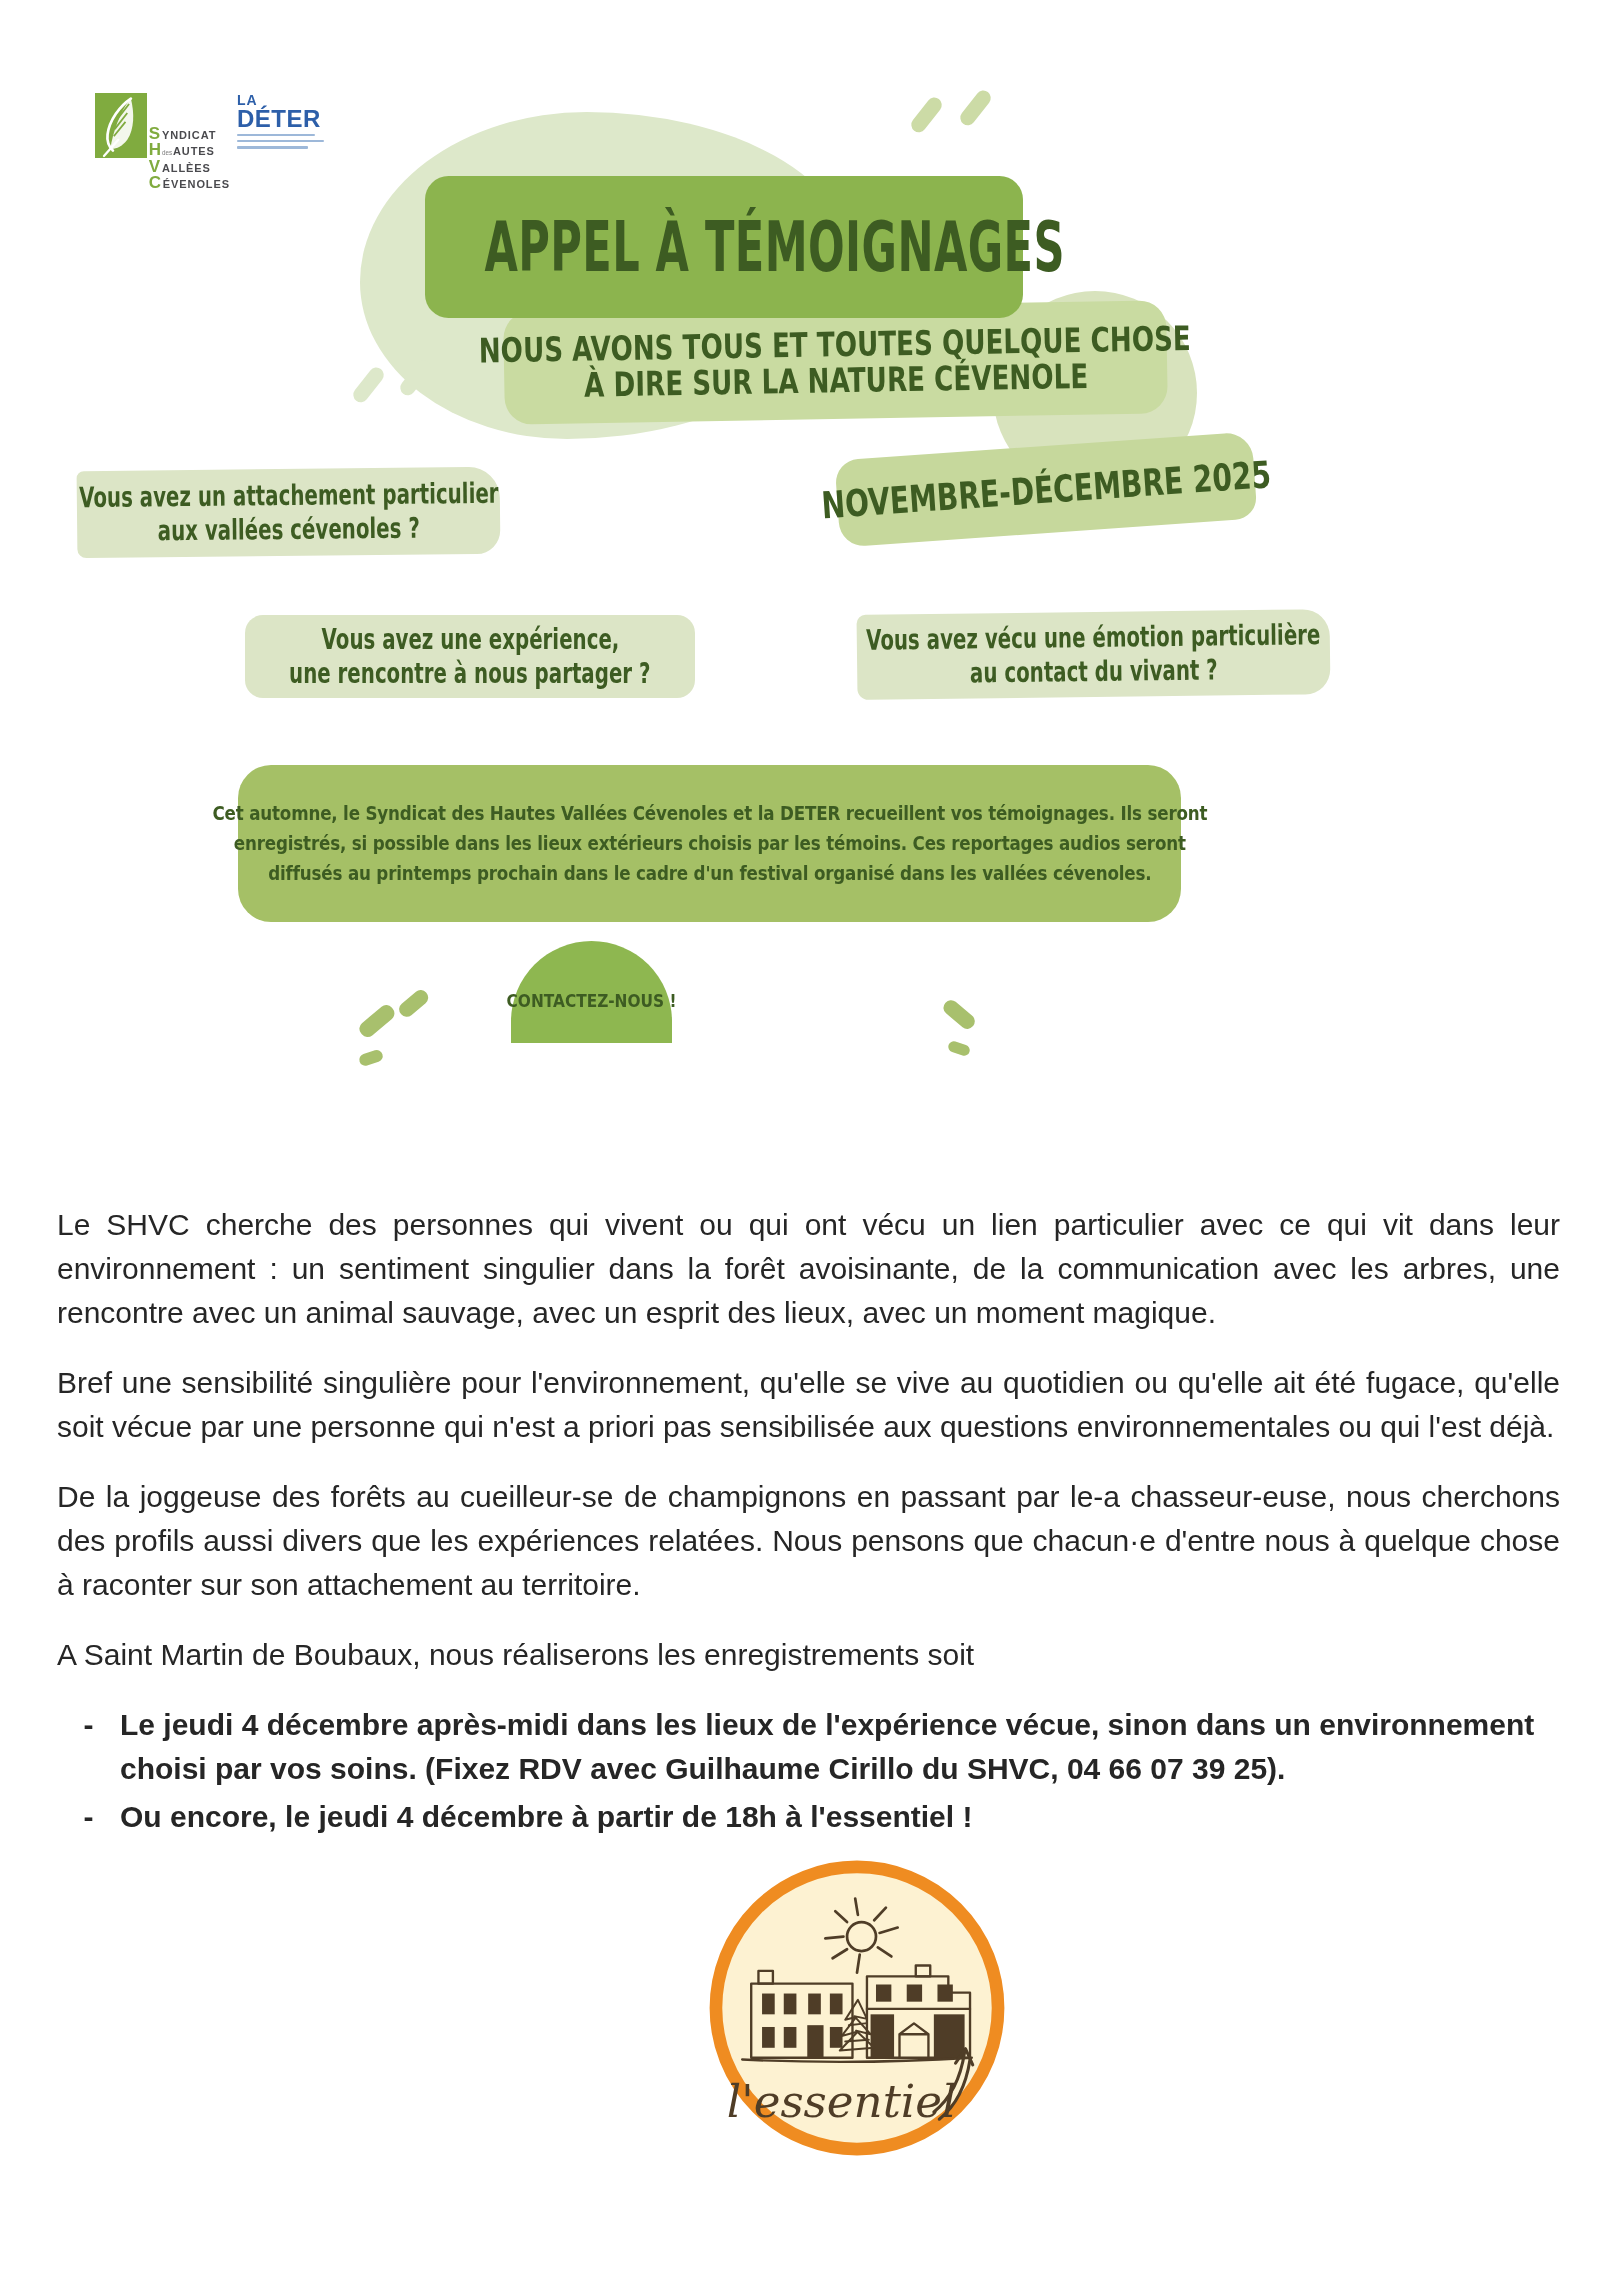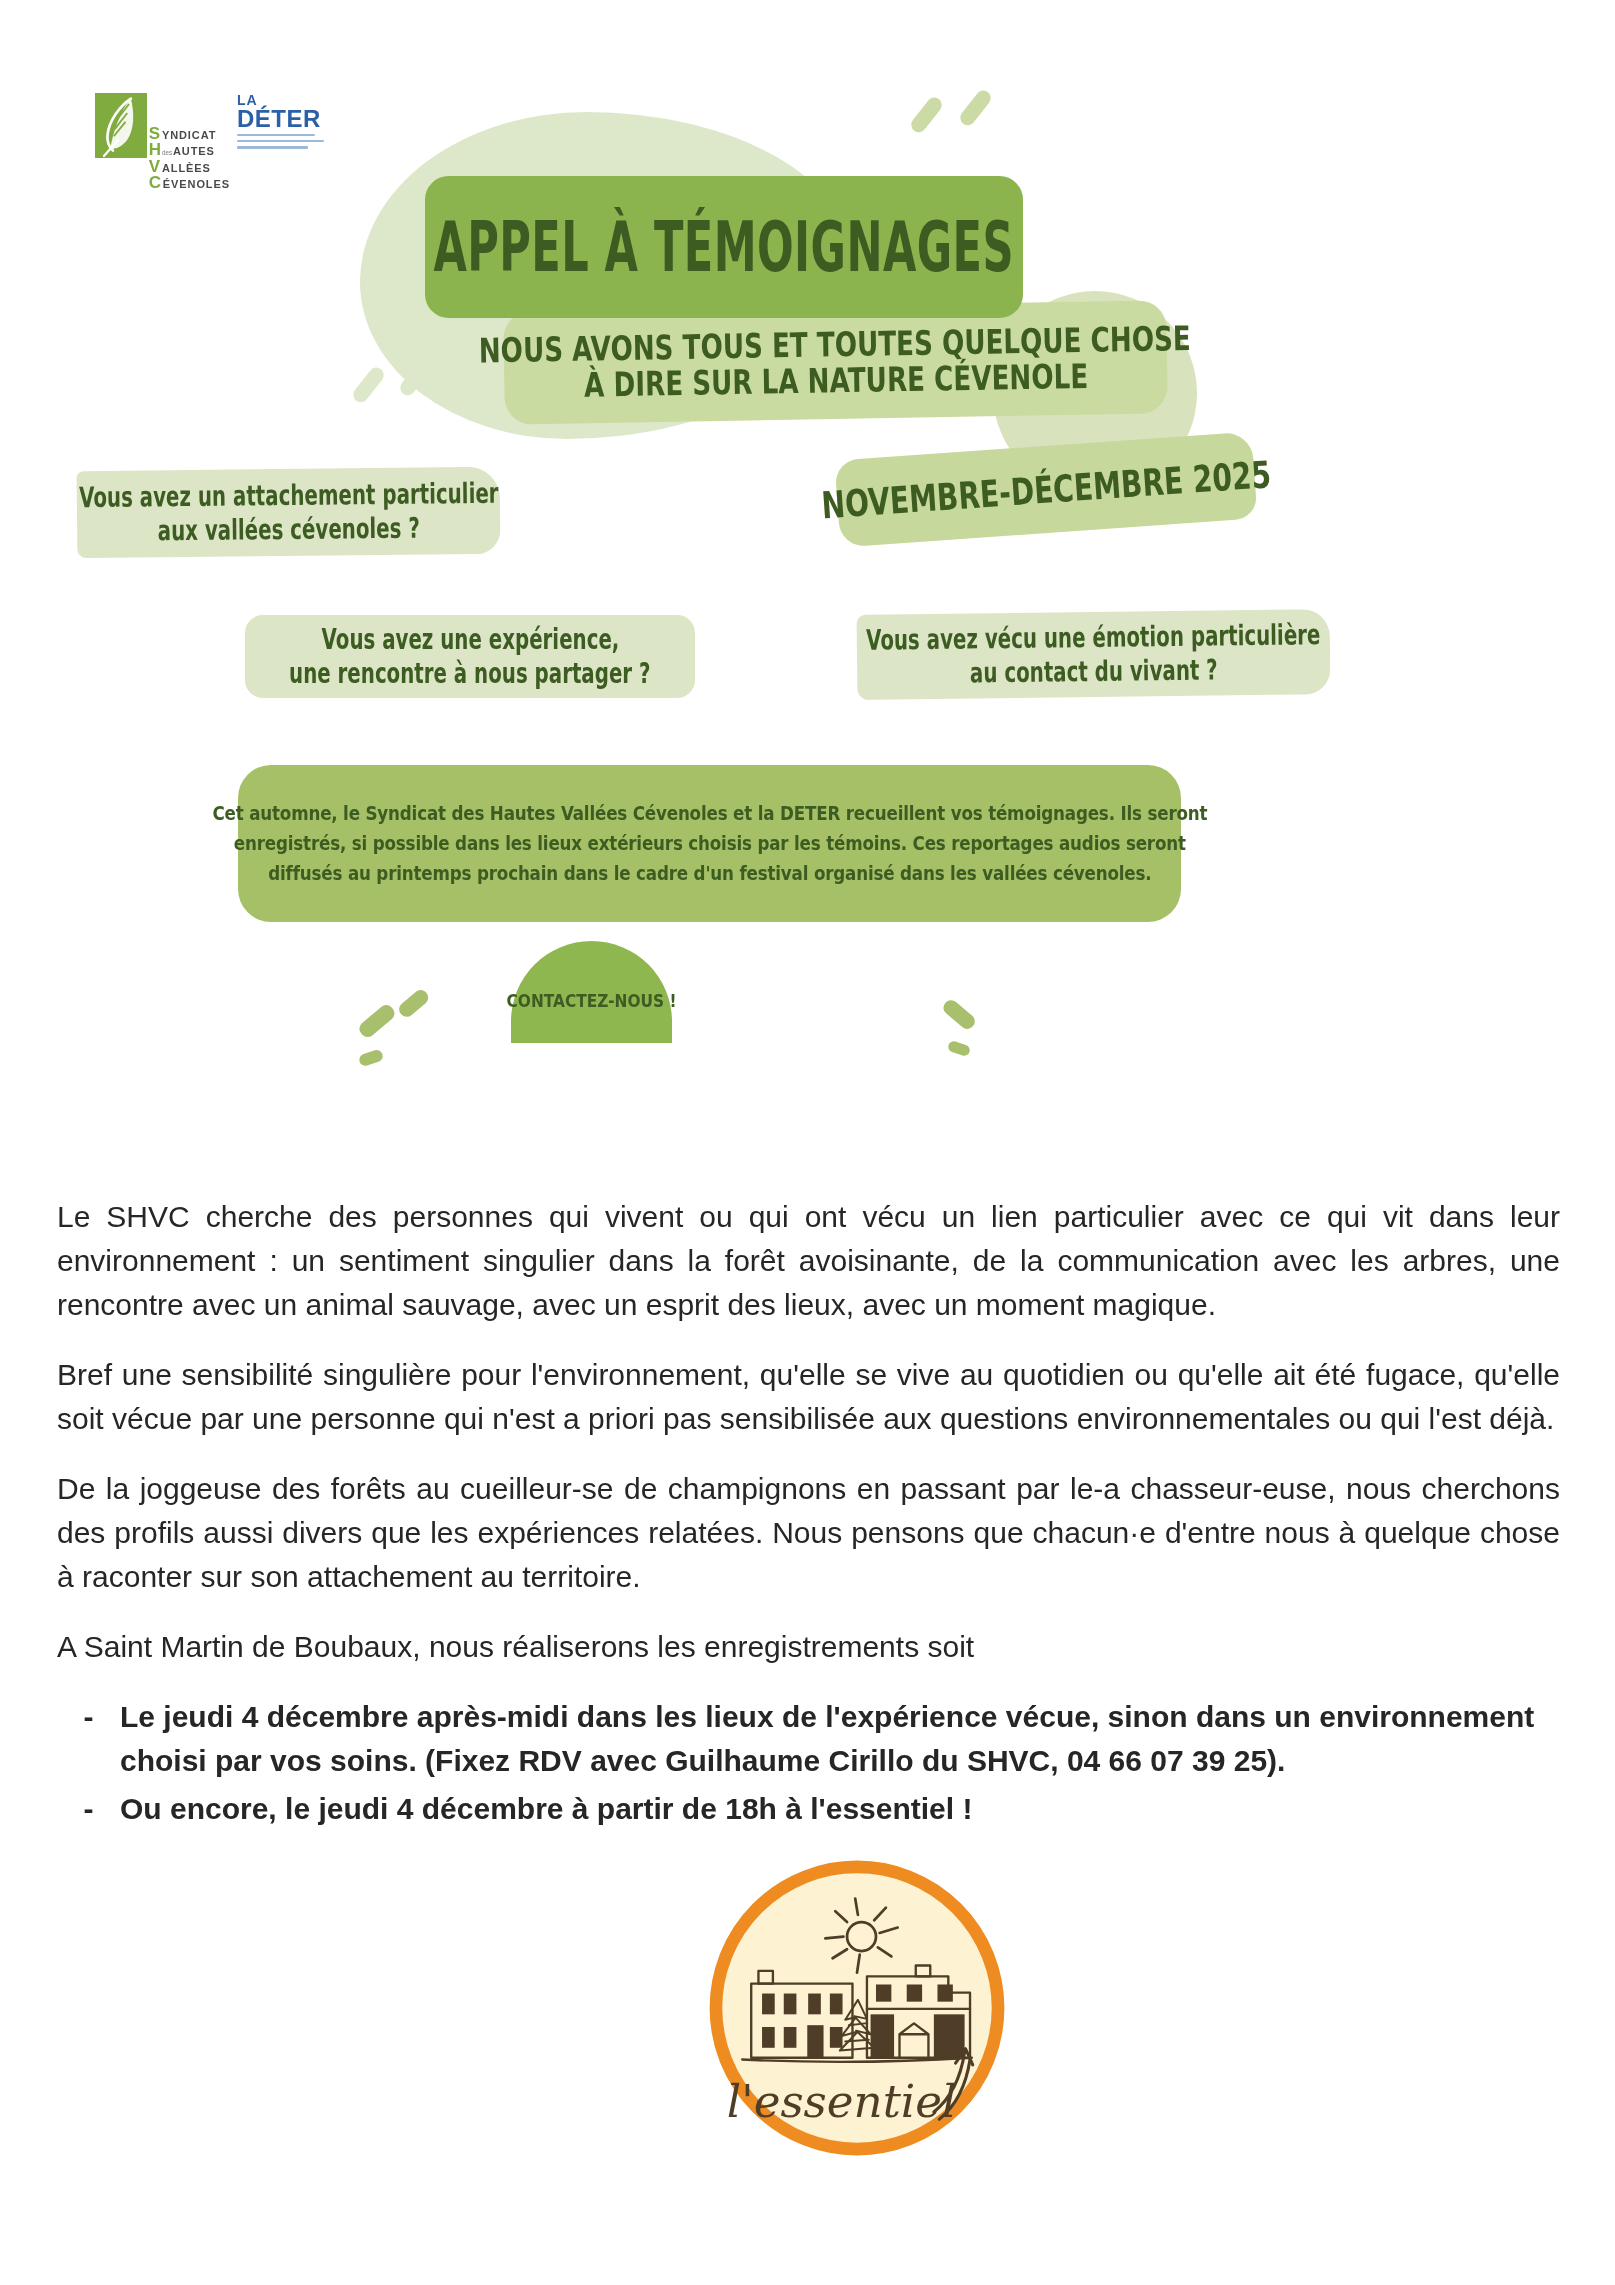--- a/index.html
+++ b/index.html
@@ -29,21 +29,21 @@
   .blob-circle{left:993px;top:291px;width:204px;height:204px;background:var(--circle_blob);
     border-radius:50%;z-index:1;}
   .qpill{width:15.4px;height:40px;border-radius:8.1px;position:absolute;transform:rotate(38deg);}
   .quotes-tr .qpill{background:var(--quote_green);}
   .quotes-bl .qpill{background:var(--blob_pale);}
   .sparkle span{position:absolute;background:var(--sparkle_green);border-radius:7.2px;display:block;}
 
   
   .fly{color:var(--text_green);font-family:"DejaVu Sans",sans-serif;font-weight:bold;}
   .title-banner{left:425px;top:176px;width:598px;height:142px;background:var(--banner_green);
-    border-radius:23.5px;z-index:3;display:flex;align-items:center;justify-content:center;}
+    border-radius:23.5px;z-index:3;display:flex;align-items:center;}
   .title-banner span{font-size:52px;letter-spacing:0.5px;transform:scale(0.83,1.33);display:inline-block;white-space:nowrap;}
   .subtitle-banner{left:504px;top:306px;width:663px;height:113px;background:var(--subtitle_green);
     border-radius:27px;z-index:2;display:flex;flex-direction:column;align-items:center;justify-content:center;
     transform:rotate(-1deg);}
   .subtitle-banner span{font-size:27px;transform:scale(0.97,1.25);display:inline-block;white-space:nowrap;line-height:36px;}
   .date-banner{left:837px;top:446px;width:418px;height:87px;background:var(--date_green);
     border-radius:23.5px 27px 22px 25px;z-index:2;display:flex;align-items:center;justify-content:center;
     transform:rotate(-4deg);}
   .date-banner span{font-size:29px;transform:scale(0.97,1.28);display:inline-block;white-space:nowrap;}
   .qbox{background:var(--question_pale);display:flex;flex-direction:column;align-items:center;justify-content:center;z-index:2;}
@@ -58,21 +58,21 @@
   .contact-dome{left:511px;top:941px;width:161px;height:102px;background:var(--dome_green);
     border-radius:81px 81px 0 0;z-index:2;display:flex;align-items:flex-end;justify-content:center;}
   .contact-dome span{font-size:15.4px;transform:scaleY(1.15);display:inline-block;white-space:nowrap;margin-bottom:33px;}
   .contact-pill{left:407px;top:1040px;width:375px;height:96px;background:var(--pill_gray);border-radius:42px;
     z-index:3;display:flex;align-items:center;justify-content:center;}
   .contact-pill span{font-family:"DejaVu Sans",sans-serif;font-size:22px;color:#4e5a43;white-space:nowrap;
     transform:scale(0.92,1);display:inline-block;letter-spacing:0.2px;}
 
   
   .doc{left:57px;top:1187px;width:1503px;color:var(--body_text);font-size:30px;line-height:44px;}
-  .doc p{margin:8px 0 26px 0;text-align:justify;}
+  .doc p{margin:16px 0 26px 0;text-align:justify;}
   .doc .heading{font-weight:normal;text-align:left;margin-bottom:26px;}
   .bullets{margin:0;padding:0;list-style:none;font-weight:bold;}
   .bullets li{display:flex;margin-bottom:3.6px;}
   .bullet-marker{width:63px;text-align:center;flex:0 0 63px;}
   .bullet-text{flex:1;text-align:left;}
 
   
   .essentiel{left:706px;top:1857px;width:302px;height:302px;}
   .es-stroke{stroke:var(--brown);fill:none;stroke-linecap:round;stroke-linejoin:round;}
   .es-fill{fill:var(--brown);stroke:none;}

